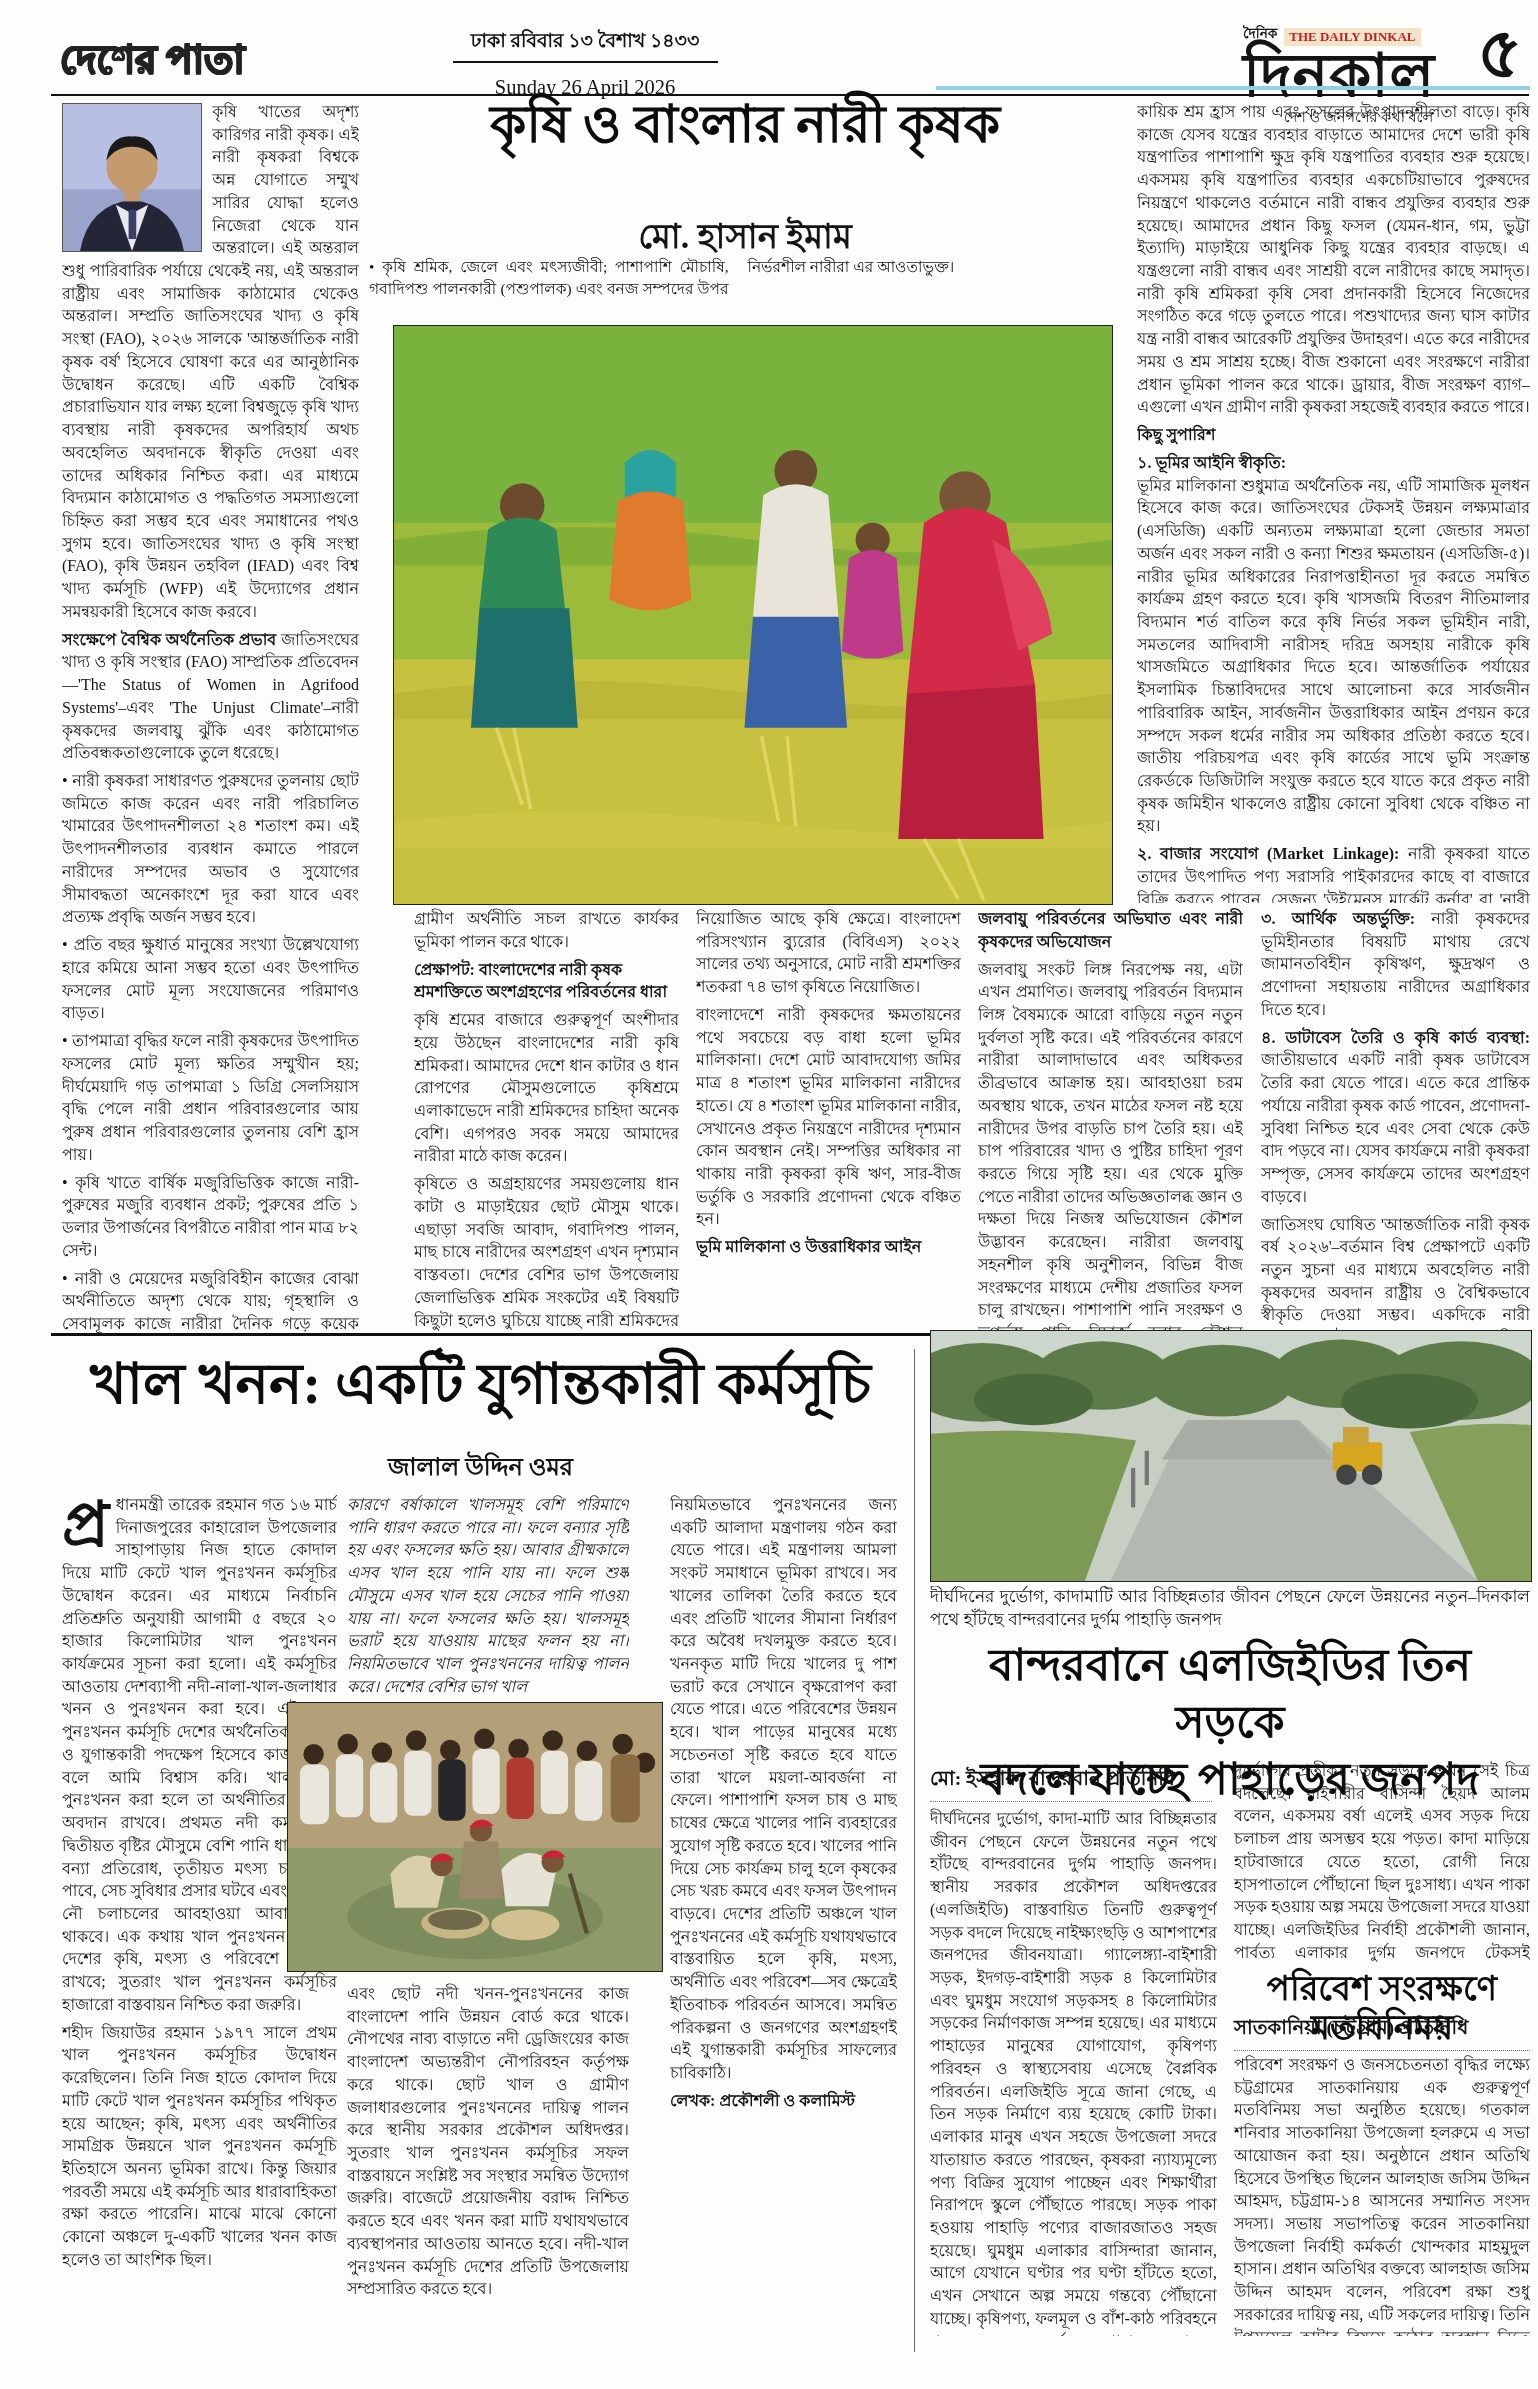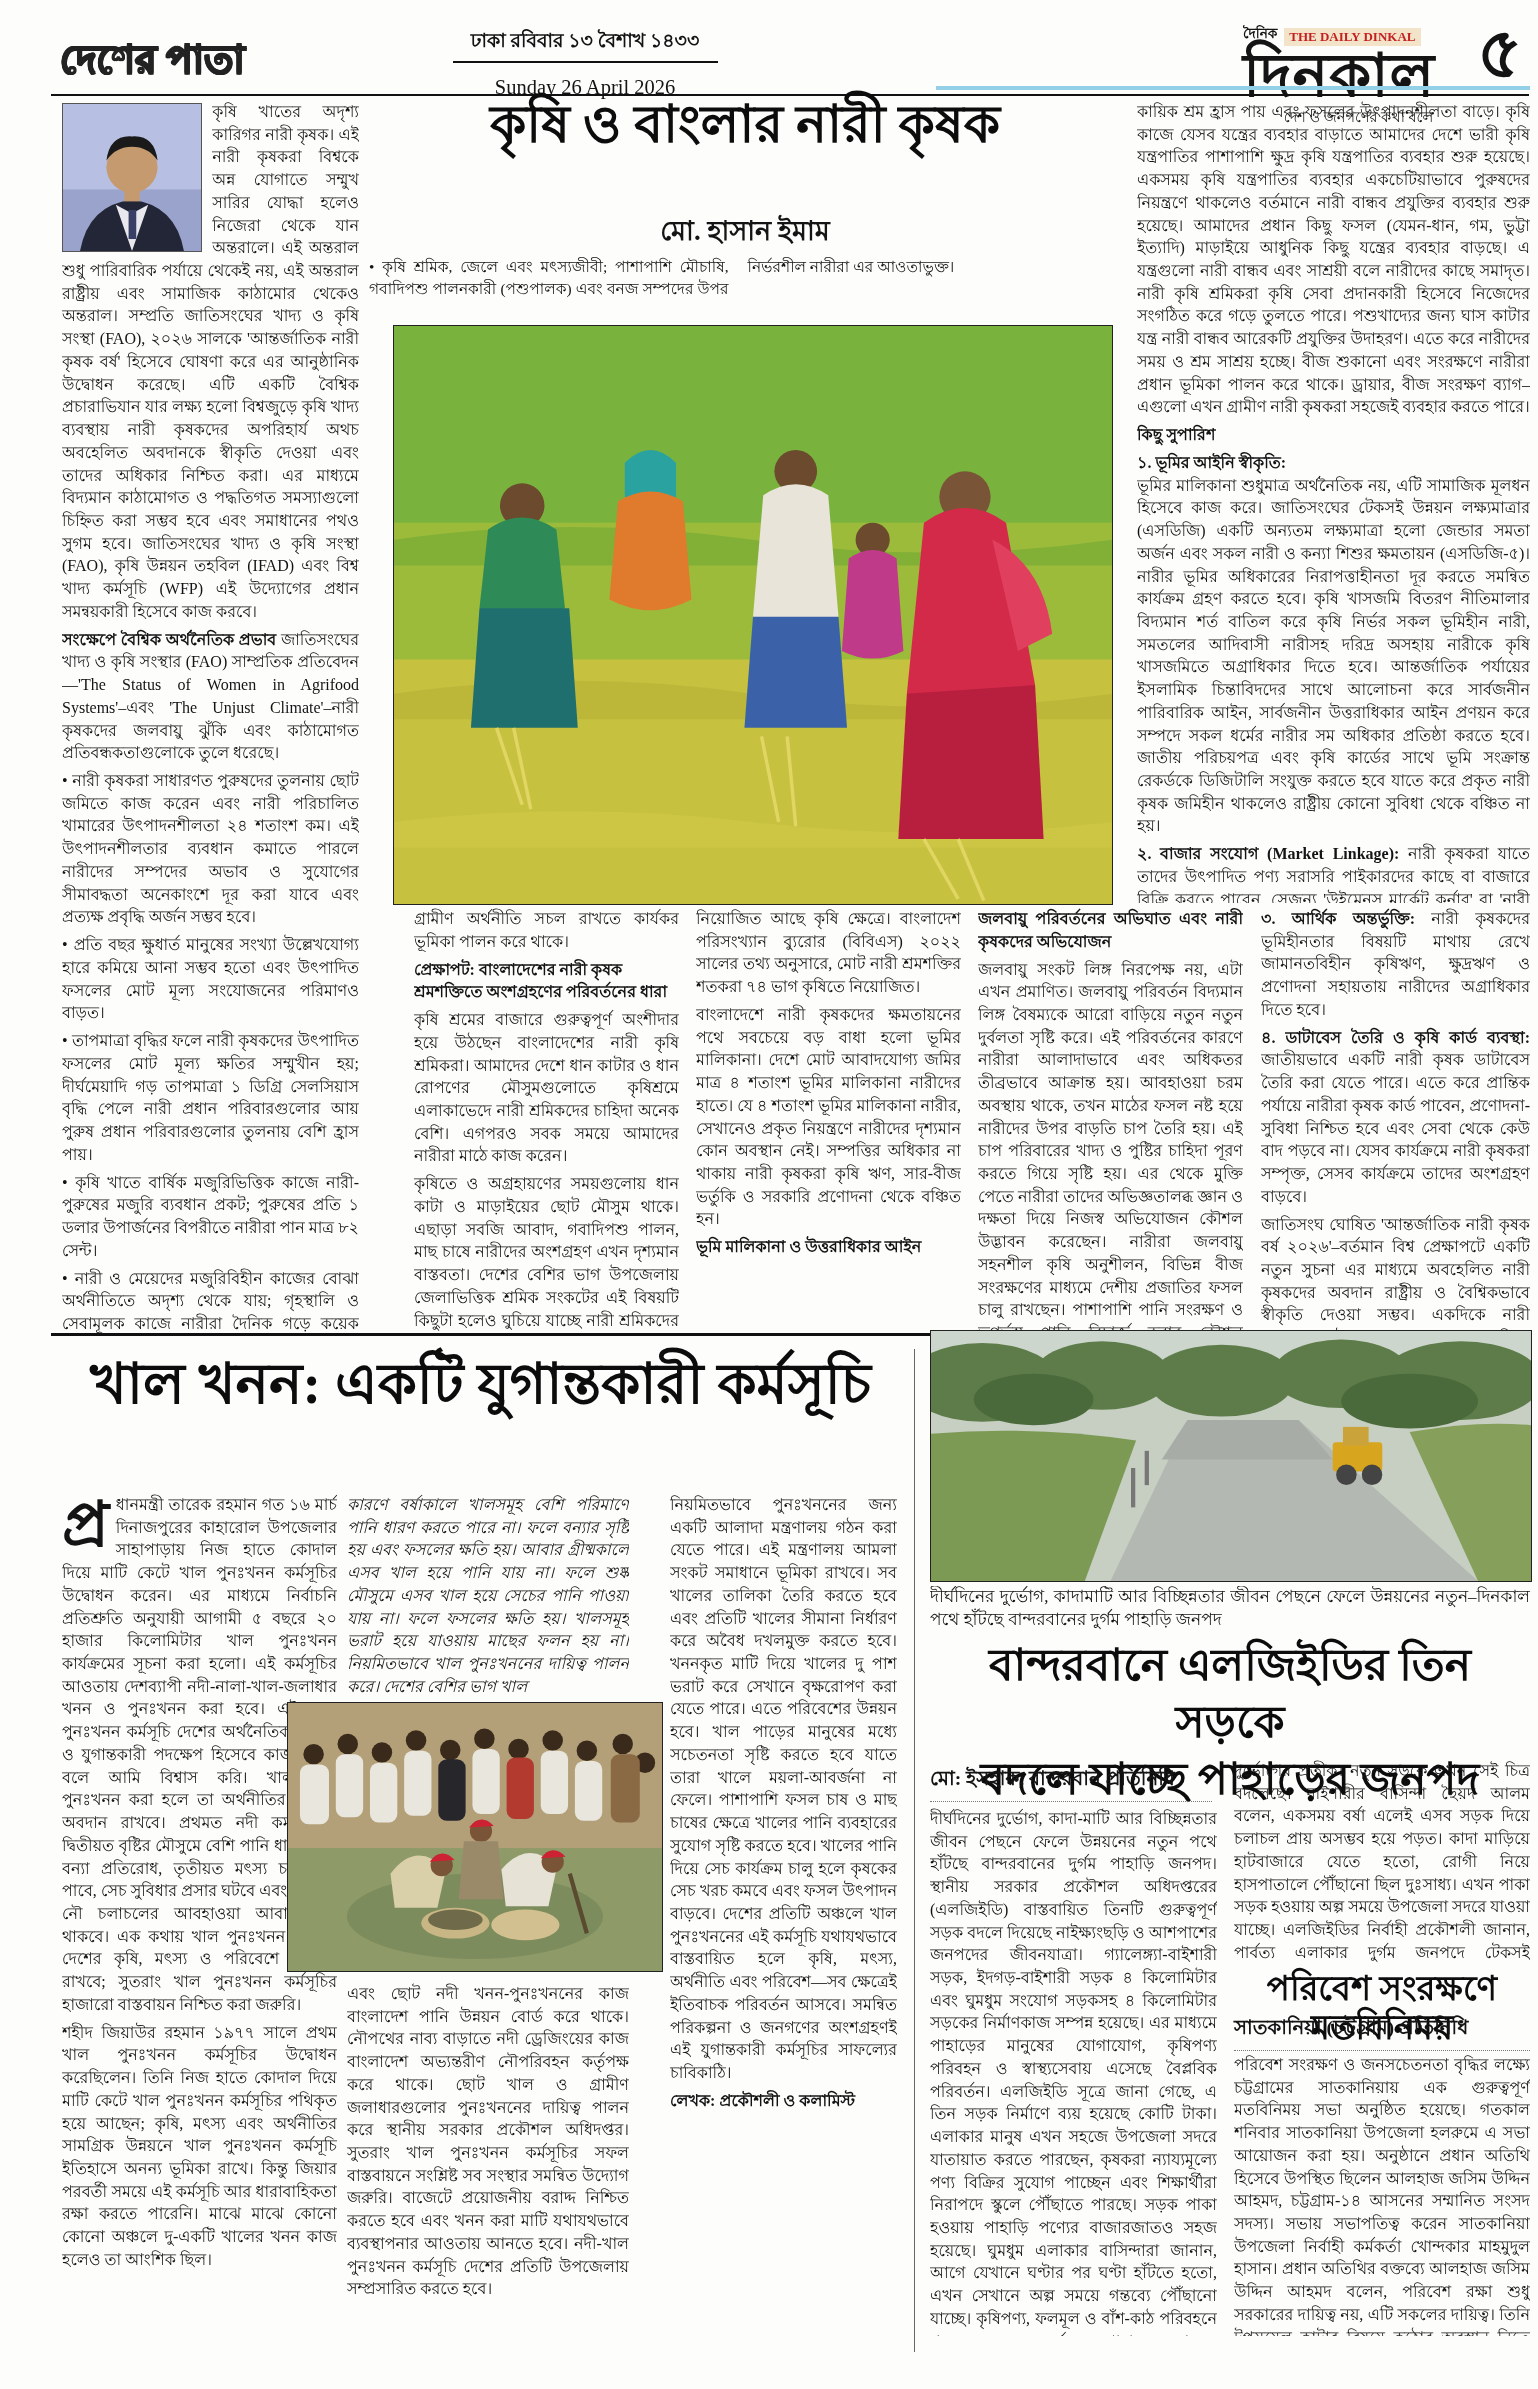--- a/index.html
+++ b/index.html
@@ -46,21 +46,21 @@
     <div style="font-size:60px;font-weight:900;line-height:1.0;letter-spacing:0.9px;">দিনকাল</div>
     <div style="font-size:14.5px;font-weight:normal;text-align:center;">দেশ ও জনগণের কথা বলে</div>
   </div>
 
   <div class="abs" style="left:1477px;top:19px;font-size:70px;font-weight:900;line-height:1;">৫</div>
 
   <div class="abs cyanrule" style="left:936px;top:86px;width:594px;height:4.3px;"></div>
   <div class="abs rule" style="left:51px;top:94px;width:1478px;height:1.7px;"></div>
 
   <div class="abs headline" style="left:369px;top:94px;width:752px;height:104px;font-size:52px;line-height:1.2;">কৃষি ও বাংলার নারী কৃষক</div>
-  <div class="abs byline" style="left:369px;top:210px;width:752px;font-size:27px;">মো. হাসান ইমাম</div>
+  <div class="abs byline" style="left:369px;top:210px;width:752px;font-size:34px;">মো. হাসান ইমাম</div>
 
   <div class="abs t" style="left:62px;top:101px;width:297px;height:1232px;">
     <div style="float:left;width:138px;height:147px;margin:1.7px 10.3px 5.1px 0;border:0.9px solid #555;background:#b7bfe2;">
       <svg width="138" height="147" viewBox="0 0 162 172" preserveAspectRatio="none">
         <rect width="162" height="172" fill="#b7bfe2"></rect>
         <rect y="100" width="162" height="72" fill="#9aa3cc"></rect>
         <path d="M20 172 Q30 118 81 112 Q132 118 142 172 Z" fill="#232636"></path>
         <path d="M62 118 L81 172 L100 118 L81 128 Z" fill="#e8e8ee"></path>
         <rect x="77" y="124" width="9" height="34" fill="#3a3f66"></rect>
         <circle cx="81" cy="74" r="30" fill="#c59a6e"></circle>
@@ -161,20 +161,21 @@
     <p><span class="sub">৪.  ডাটাবেস তৈরি ও কৃষি কার্ড ব্যবস্থা:</span>
        <span>জাতীয়ভাবে একটি নারী কৃষক ডাটাবেস তৈরি করা যেতে পারে। এতে করে প্রান্তিক পর্যায়ে নারীরা কৃষক কার্ড পাবেন, প্রণোদনা-সুবিধা নিশ্চিত হবে এবং সেবা থেকে কেউ বাদ পড়বে না। যেসব কার্যক্রমে নারী কৃষকরা সম্পৃক্ত, সেসব কার্যক্রমে তাদের অংশগ্রহণ বাড়বে।</span></p>
     <p><span>জাতিসংঘ ঘোষিত 'আন্তর্জাতিক নারী কৃষক বর্ষ ২০২৬'–বর্তমান বিশ্ব প্রেক্ষাপটে একটি নতুন সুচনা এর মাধ্যমে অবহেলিত নারী কৃষকদের অবদান রাষ্ট্রীয় ও বৈশ্বিকভাবে স্বীকৃতি দেওয়া সম্ভব। একদিকে নারী কৃষকদের উৎপাদন বাড়বে; অন্যদিকে পারিবারিক পুষ্টি নিরাপত্তা নিশ্চিত করা সম্ভব হবে। নারী কৃষকদের একটি সমতাপূর্ণ, সমৃদ্ধ, অংশগ্রহণমূলক আগামী নিশ্চিত করতে পারলেই বাংলাদেশের কৃষির ভবিষ্যৎ টেকসই হবে।</span></p>
 
   </div>
 
   <div class="abs rule" style="left:51px;top:1333px;width:1478px;height:2.6px;"></div>
   <div class="abs" style="left:914px;top:1349px;width:0.9px;height:1003px;background:#666;"></div>
 
   <div class="abs headline" style="left:53px;top:1349px;width:855px;font-size:56px;line-height:1.25;">খাল খনন: একটি যুগান্তকারী কর্মসূচি</div>
+  <div class="abs byline" style="left:53px;top:1448px;width:855px;font-size:24px;">জালাল উদ্দিন ওমর</div>
 
   <div class="abs t" style="left:62px;top:1494px;width:275px;height:858px;">
     <p><span class="dropcap">প্র</span><span>ধানমন্ত্রী তারেক রহমান গত ১৬ মার্চ দিনাজপুরের কাহারোল উপজেলার সাহাপাড়ায় নিজ হাতে কোদাল দিয়ে মাটি কেটে খাল পুনঃখনন কর্মসূচির উদ্বোধন করেন। এর মাধ্যমে  নির্বাচনি  প্রতিশ্রুতি অনুযায়ী আগামী ৫ বছরে ২০ হাজার কিলোমিটার খাল পুনঃখনন কার্যক্রমের সূচনা করা হলো। এই কর্মসূচির আওতায় দেশব্যাপী নদী-নালা-খাল-জলাধার খনন ও পুনঃখনন করা হবে। এই খাল পুনঃখনন কর্মসূচি দেশের অর্থনৈতিক উন্নয়ন ও যুগান্তকারী পদক্ষেপ হিসেবে কাজ করবে বলে আমি বিশ্বাস করি। খালসমূহের পুনঃখনন করা হলে তা অর্থনীতির বহুমুখী অবদান রাখবে। প্রথমত নদী কম খরচ, দ্বিতীয়ত বৃষ্টির মৌসুমে বেশি পানি ধারণ করে বন্যা প্রতিরোধ, তৃতীয়ত মৎস্য চাষ বৃদ্ধি পাবে, সেচ সুবিধার প্রসার ঘটবে এবং পঞ্চমত নৌ চলাচলের আবহাওয়া আবার চালু থাকবে। এক কথায় খাল পুনঃখনন কর্মসূচি দেশের কৃষি, মৎস্য ও পরিবেশে অবদান রাখবে; সুতরাং খাল পুনঃখনন কর্মসূচির হাজারো বাস্তবায়ন নিশ্চিত করা জরুরি।</span></p>
     <p><span>শহীদ জিয়াউর রহমান ১৯৭৭ সালে প্রথম খাল পুনঃখনন কর্মসূচির উদ্বোধন করেছিলেন। তিনি নিজ হাতে কোদাল দিয়ে মাটি কেটে খাল পুনঃখনন কর্মসূচির পথিকৃত হয়ে আছেন; কৃষি, মৎস্য এবং অর্থনীতির সামগ্রিক উন্নয়নে খাল পুনঃখনন কর্মসূচি ইতিহাসে অনন্য ভূমিকা রাখে। কিন্তু জিয়ার পরবর্তী সময়ে এই কর্মসূচি আর ধারাবাহিকতা রক্ষা করতে পারেনি। মাঝে মাঝে কোনো কোনো অঞ্চলে দু-একটি খালের খনন কাজ হলেও তা আংশিক ছিল।</span></p>
   </div>
 
   <div class="abs t" style="left:347px;top:1494px;width:282px;height:203px;font-style:italic;">
     <p><span>কারণে বর্ষাকালে খালসমূহ বেশি পরিমাণে পানি ধারণ করতে পারে না। ফলে বন্যার সৃষ্টি হয় এবং ফসলের ক্ষতি হয়। আবার গ্রীষ্মকালে এসব খাল হয়ে পানি যায় না। ফলে শুষ্ক মৌসুমে এসব খাল হয়ে সেচের পানি পাওয়া যায় না। ফলে ফসলের ক্ষতি হয়। খালসমূহ ভরাট হয়ে যাওয়ায় মাছের ফলন হয় না। নিয়মিতভাবে খাল পুনঃখননের দায়িত্ব পালন করে। দেশের বেশির ভাগ খাল</span></p>
   </div>
 

